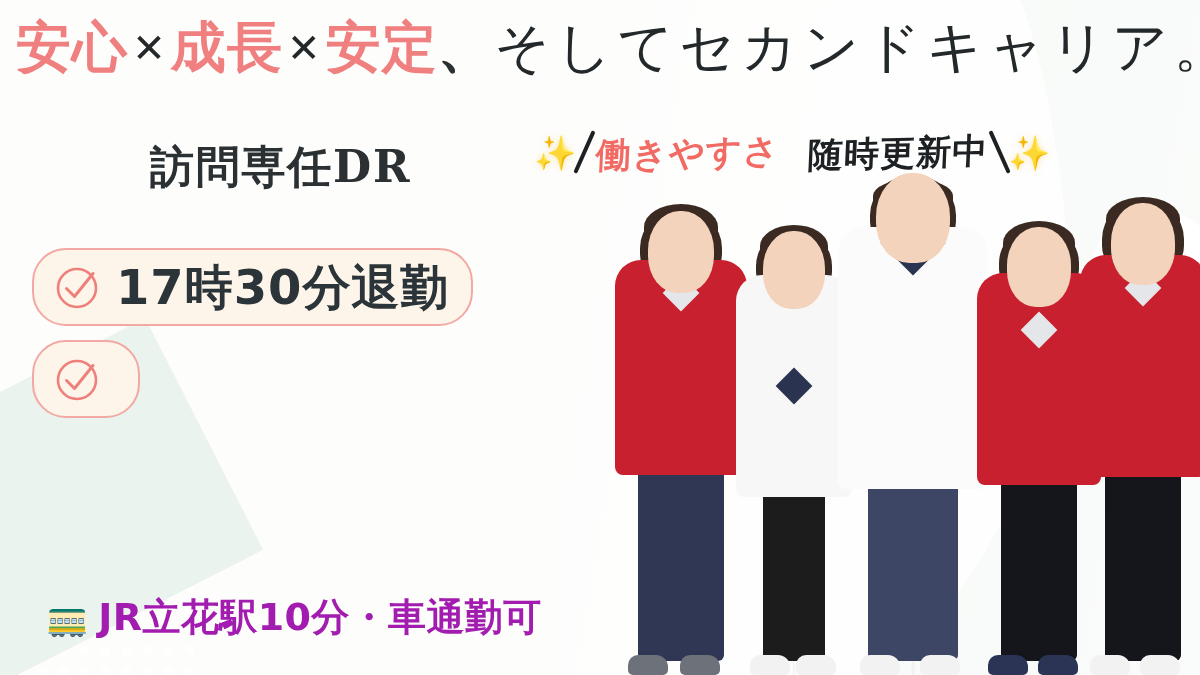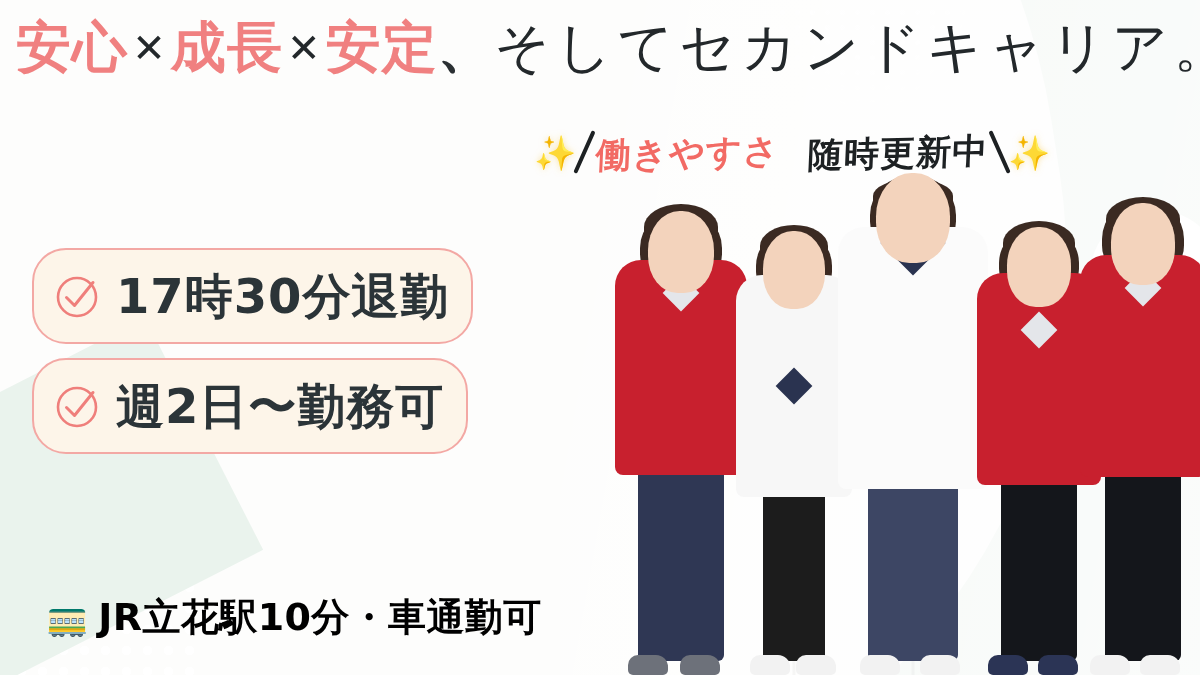--- a/index.html
+++ b/index.html
@@ -186,21 +186,21 @@
     flex-direction: column;
     gap: 14px;
   }
 
   .pill {
     display: flex;
     align-items: center;
     background: #fdf5e9;
     border: 2px solid #f3a8a4;
     border-radius: 34px;
-    height: 96px;
+    height: 78px;
     padding: 0 22px 0 18px;
     width: max-content;
   }
   .pill-icon {
     flex: 0 0 auto;
     width: 52px;
     height: 52px;
     margin-right: 12px;
   }
   .pill-icon svg { display: block; width: 52px; height: 52px; }
@@ -222,21 +222,21 @@
     left: 46px;
     top: 592px;
     display: flex;
     align-items: center;
     gap: 10px;
   }
   .train-emoji { font-size: 34px; line-height: 1; }
   .access-text {
     font-size: 38px;
     font-weight: 700;
-    color: #000000;
+    color: #a21caf;
     letter-spacing: .01em;
     white-space: nowrap;
     font-family: "DejaVu Sans", "Liberation Sans", sans-serif;
   }
 
   
 
   .photo {
     position: absolute;
     left: 596px;
@@ -378,20 +378,21 @@
       <div class="head" style="bottom:390px; width:64px; height:82px;"></div>
       <div class="hair back" style="bottom:396px; width:82px; height:80px;"></div>
       <div class="hair" style="bottom:434px; width:74px; height:44px;"></div>
     </div>
   </div>
 
   <div class="bg-photo-fade"></div>
 
   <h1 class="headline"><span class="pink">安心</span><span class="x">✕</span><span class="pink">成長</span><span class="x">✕</span><span class="pink">安定</span><span class="dark">、</span><span class="tail">そしてセカンドキャリア。</span></h1>
 
+  <div class="subtitle">訪問専任DR</div>
 
   <div class="tagline">
     <span class="sparkle">✨</span>
     <span class="slash left"></span>
     <span class="tagline-pink">働きやすさ</span>
     <span class="tagline-dark">随時更新中</span>
     <span class="slash right"></span>
     <span class="sparkle">✨</span>
   </div>
 
@@ -407,21 +408,20 @@
       <span class="pill-label">17時30分退勤</span>
     </div>
 
     <div class="pill">
       <span class="pill-icon">
         <svg viewBox="0 0 52 52" fill="none" xmlns="http://www.w3.org/2000/svg">
           <circle cx="25" cy="27" r="19" stroke="#ef7f7b" stroke-width="2.6"></circle>
           <path d="M14.5 27.5 L22.5 35.5 L41 12.5" stroke="#ef7f7b" stroke-width="3" stroke-linecap="round" stroke-linejoin="round"></path>
         </svg>
       </span>
-      <span class="pill-label">週2日〜勤務可</span>
     </div>
 
   </div>
 
   <div class="access">
     <span class="train-emoji">🚃</span>
     <span class="access-text">JR立花駅10分・車通勤可</span>
   </div>
 
 </div>

